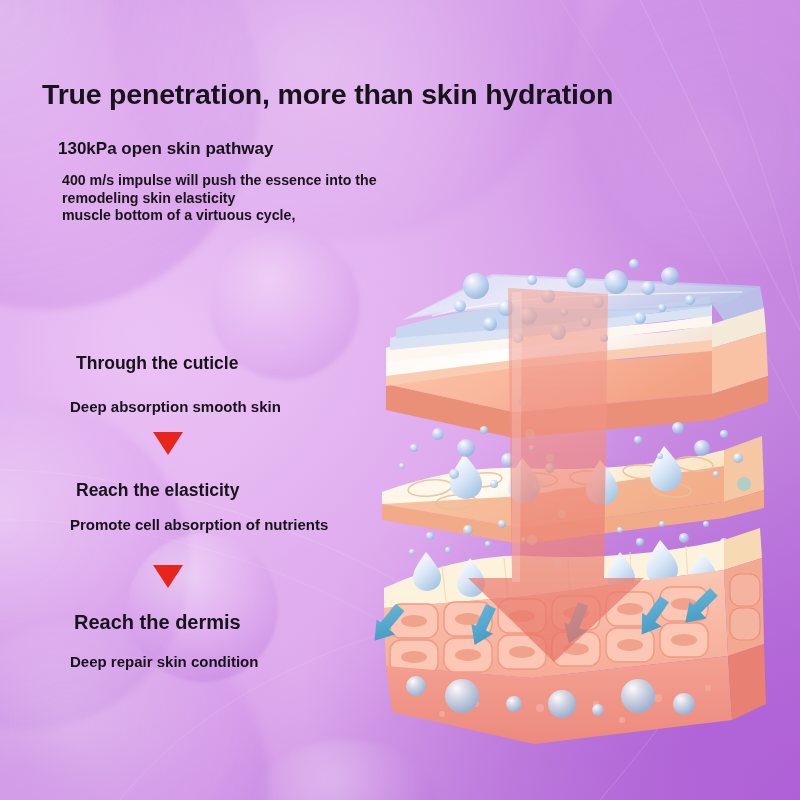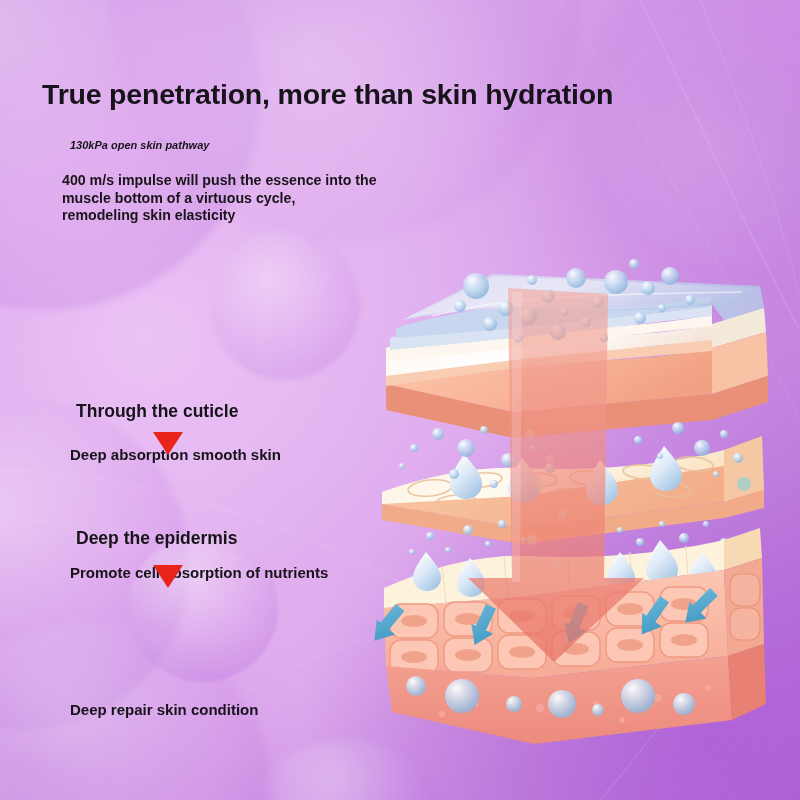--- a/index.html
+++ b/index.html
@@ -47,29 +47,29 @@
     filter:blur(5px);}
   .streak{position:absolute;pointer-events:none;opacity:.35;}
 
   
   .title{
     position:absolute;left:42px;top:78px;
     font-size:28.5px;font-weight:700;color:#17131a;letter-spacing:-0.2px;
     white-space:nowrap;
   }
   .sub1{
-    position:absolute;left:70px;top:139px;
-    font-size:11px;font-weight:700;color:#17131a;white-space:nowrap;font-style:italic;
+    position:absolute;left:58px;top:139px;
+    font-size:17px;font-weight:700;color:#17131a;white-space:nowrap;
   }
   .sub2{
     position:absolute;left:62px;top:172px;
     font-size:14.2px;font-weight:700;color:#191419;line-height:17.5px;
   }
 
-  .step{position:absolute;color:#17131a;white-space:nowrap;margin-top:48px;}
+  .step{position:absolute;color:#17131a;white-space:nowrap;}
   .step.lg{font-size:17.5px;font-weight:700;}
   .step.sm{font-size:15px;font-weight:700;}
 
   .tri{
     position:absolute;width:0;height:0;
     border-left:15px solid transparent;border-right:15px solid transparent;
     border-top:23px solid #e8241b;
   }
 
   
@@ -99,34 +99,35 @@
       <path d="M0 520 C 140 518 320 570 440 660" stroke-width="0.9"></path>
       <path d="M120 800 C 200 700 330 640 470 610" stroke-width="1.0"></path>
       <path d="M760 560 C 720 650 660 730 600 800" stroke-width="1.3"></path>
     </g>
   </svg>
 
   <div class="title">True penetration, more than skin hydration</div>
   <div class="sub1">130kPa open skin pathway</div>
   <div class="sub2">
     <div>400 m/s impulse will push the essence into the</div>
+    <div>remodeling skin elasticity</div>
     <div>muscle bottom of a virtuous cycle,</div>
-    <div>remodeling skin elasticity</div>
   </div>
 
   <div class="step lg" style="left:76px;top:353px;">Through the cuticle</div>
   <div class="step sm" style="left:70px;top:398px;">Deep absorption smooth skin</div>
 
   <div class="tri" style="left:153px;top:432px;"></div>
 
-  <div class="step lg" style="left:76px;top:480px;">Deep the epidermis</div>
+  <div class="step lg" style="left:76px;top:480px;">Reach the elasticity</div>
   <div class="step sm" style="left:70px;top:516px;">Promote cell absorption of nutrients</div>
 
   <div class="tri" style="left:153px;top:565px;"></div>
 
+  <div class="step lg" style="left:74px;top:611px;font-size:20px;">Reach the dermis</div>
   <div class="step sm" style="left:70px;top:653px;">Deep repair skin condition</div>
 
   <div id="diagram">
     <svg width="400" height="510" viewBox="0 0 400 510">
       <defs>
         <linearGradient id="gCut" x1="0" y1="0" x2="1" y2="0.4">
           <stop offset="0%" stop-color="#ccd8ef"></stop>
           <stop offset="45%" stop-color="#dbe4f4"></stop>
           <stop offset="100%" stop-color="#aec2e6"></stop>
         </linearGradient>

